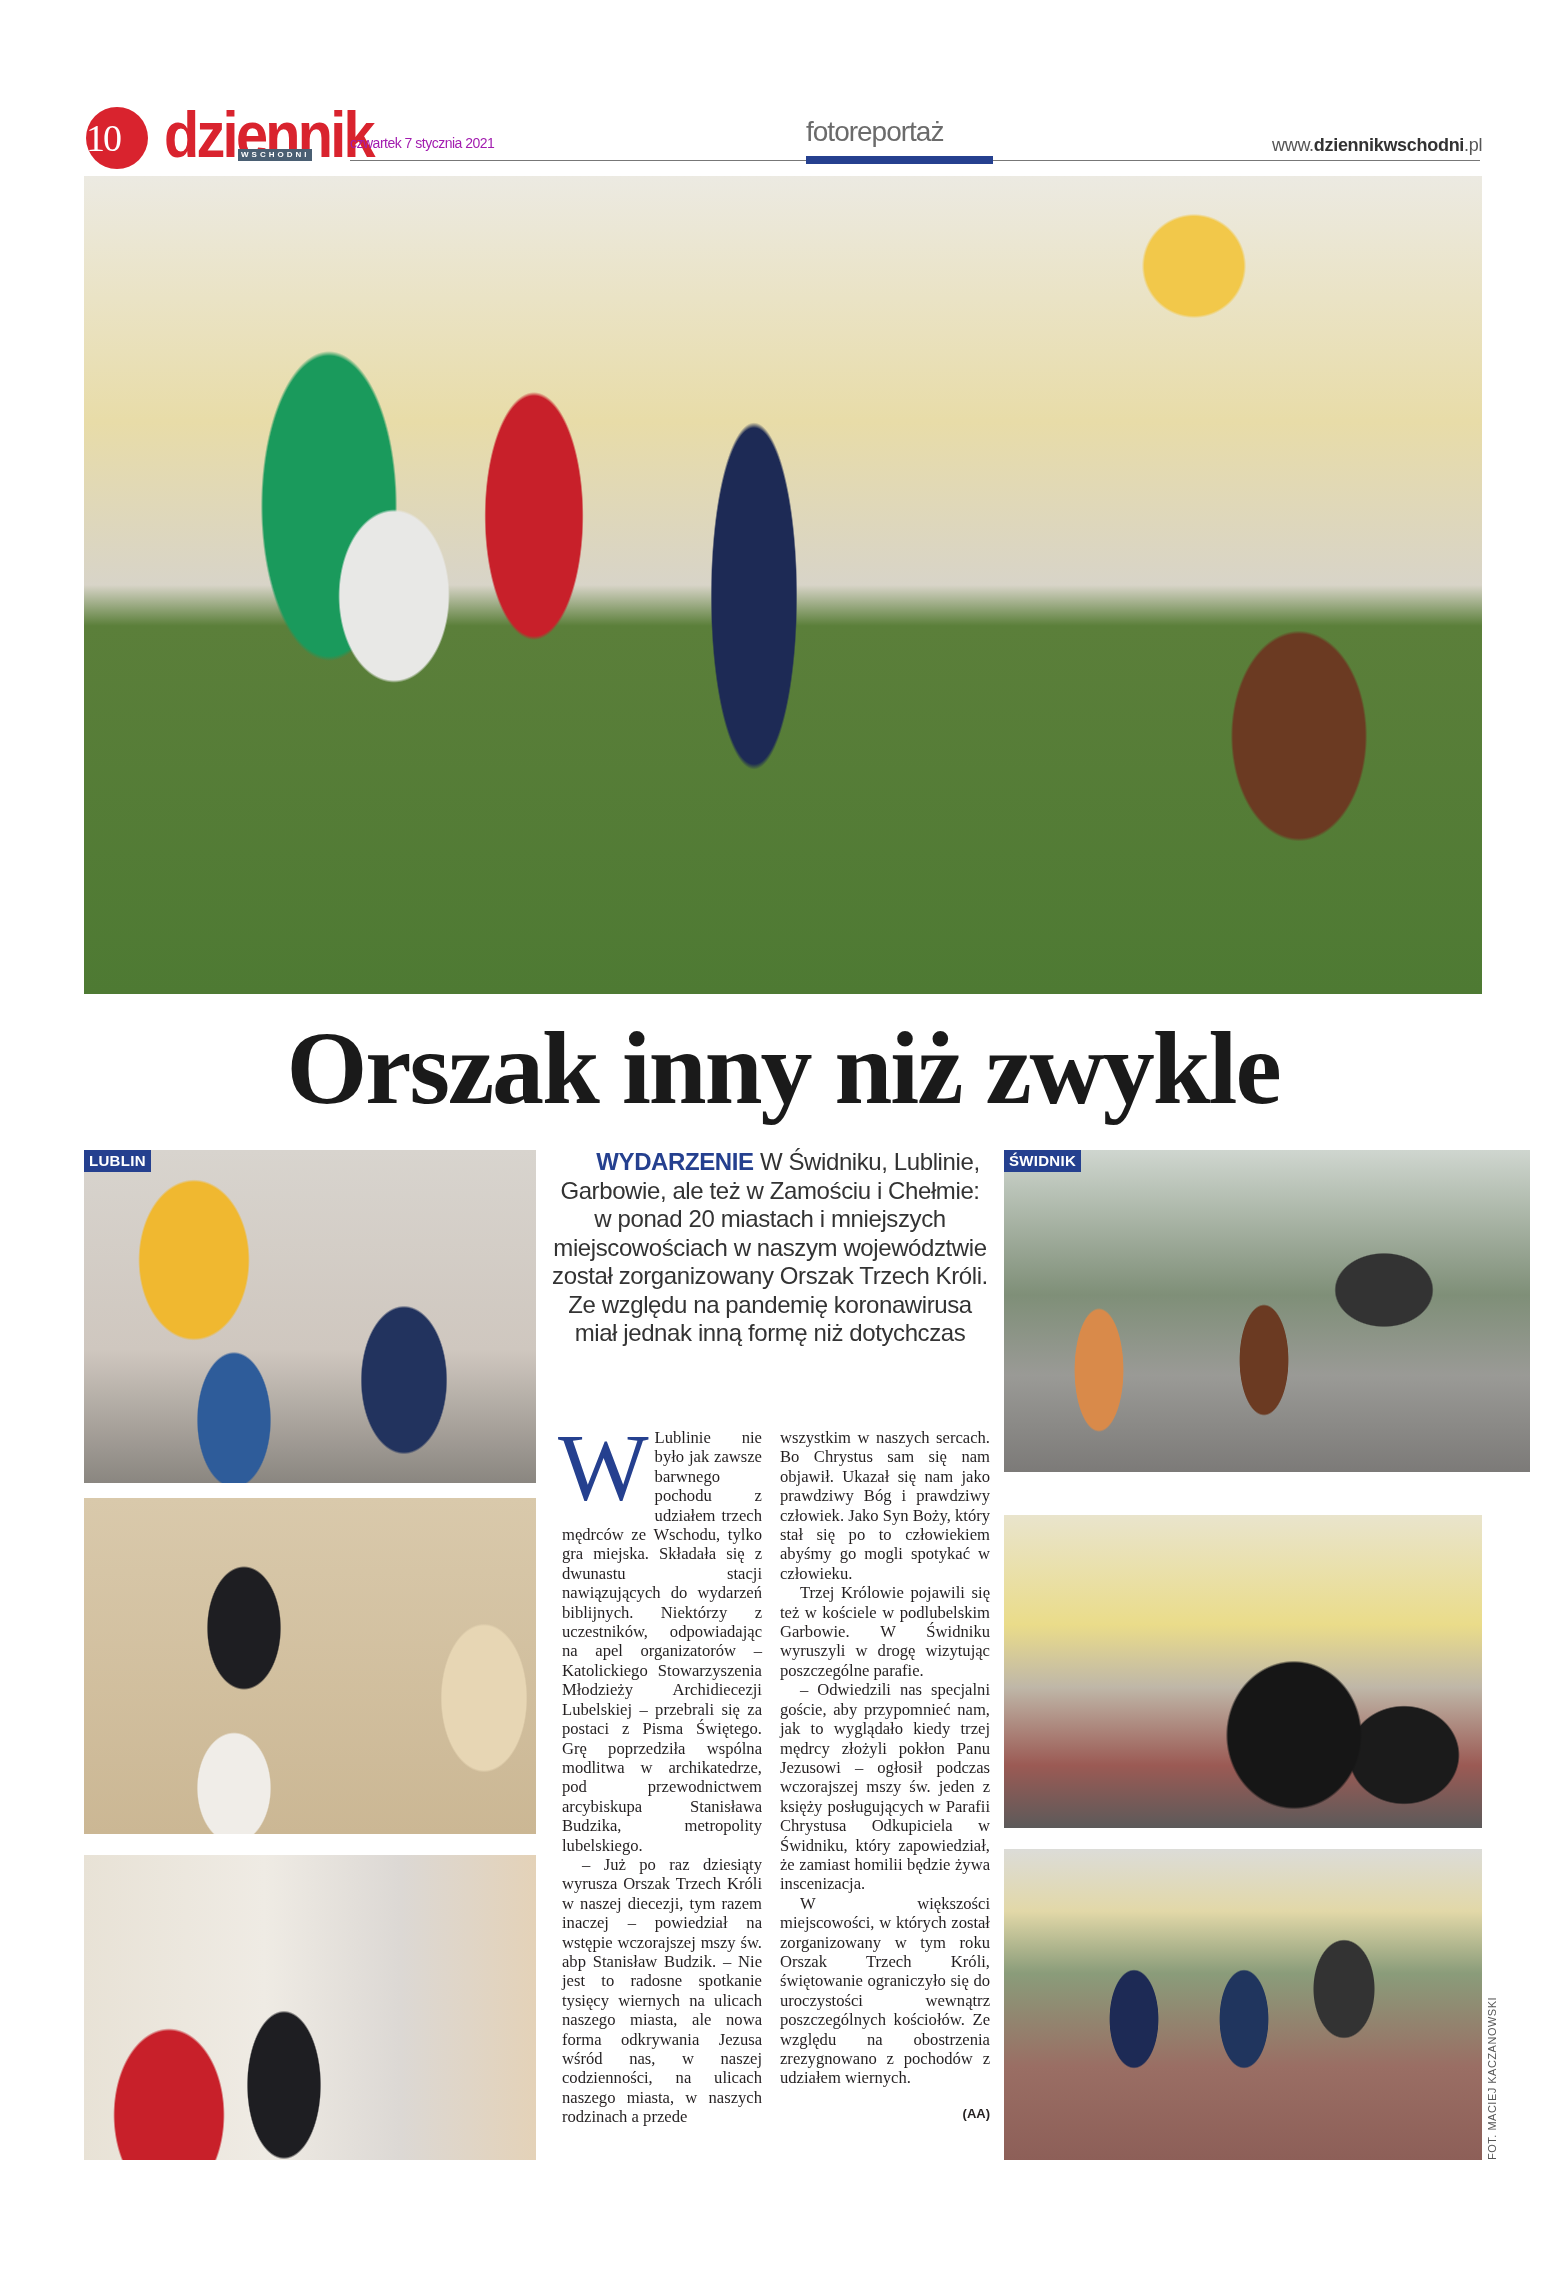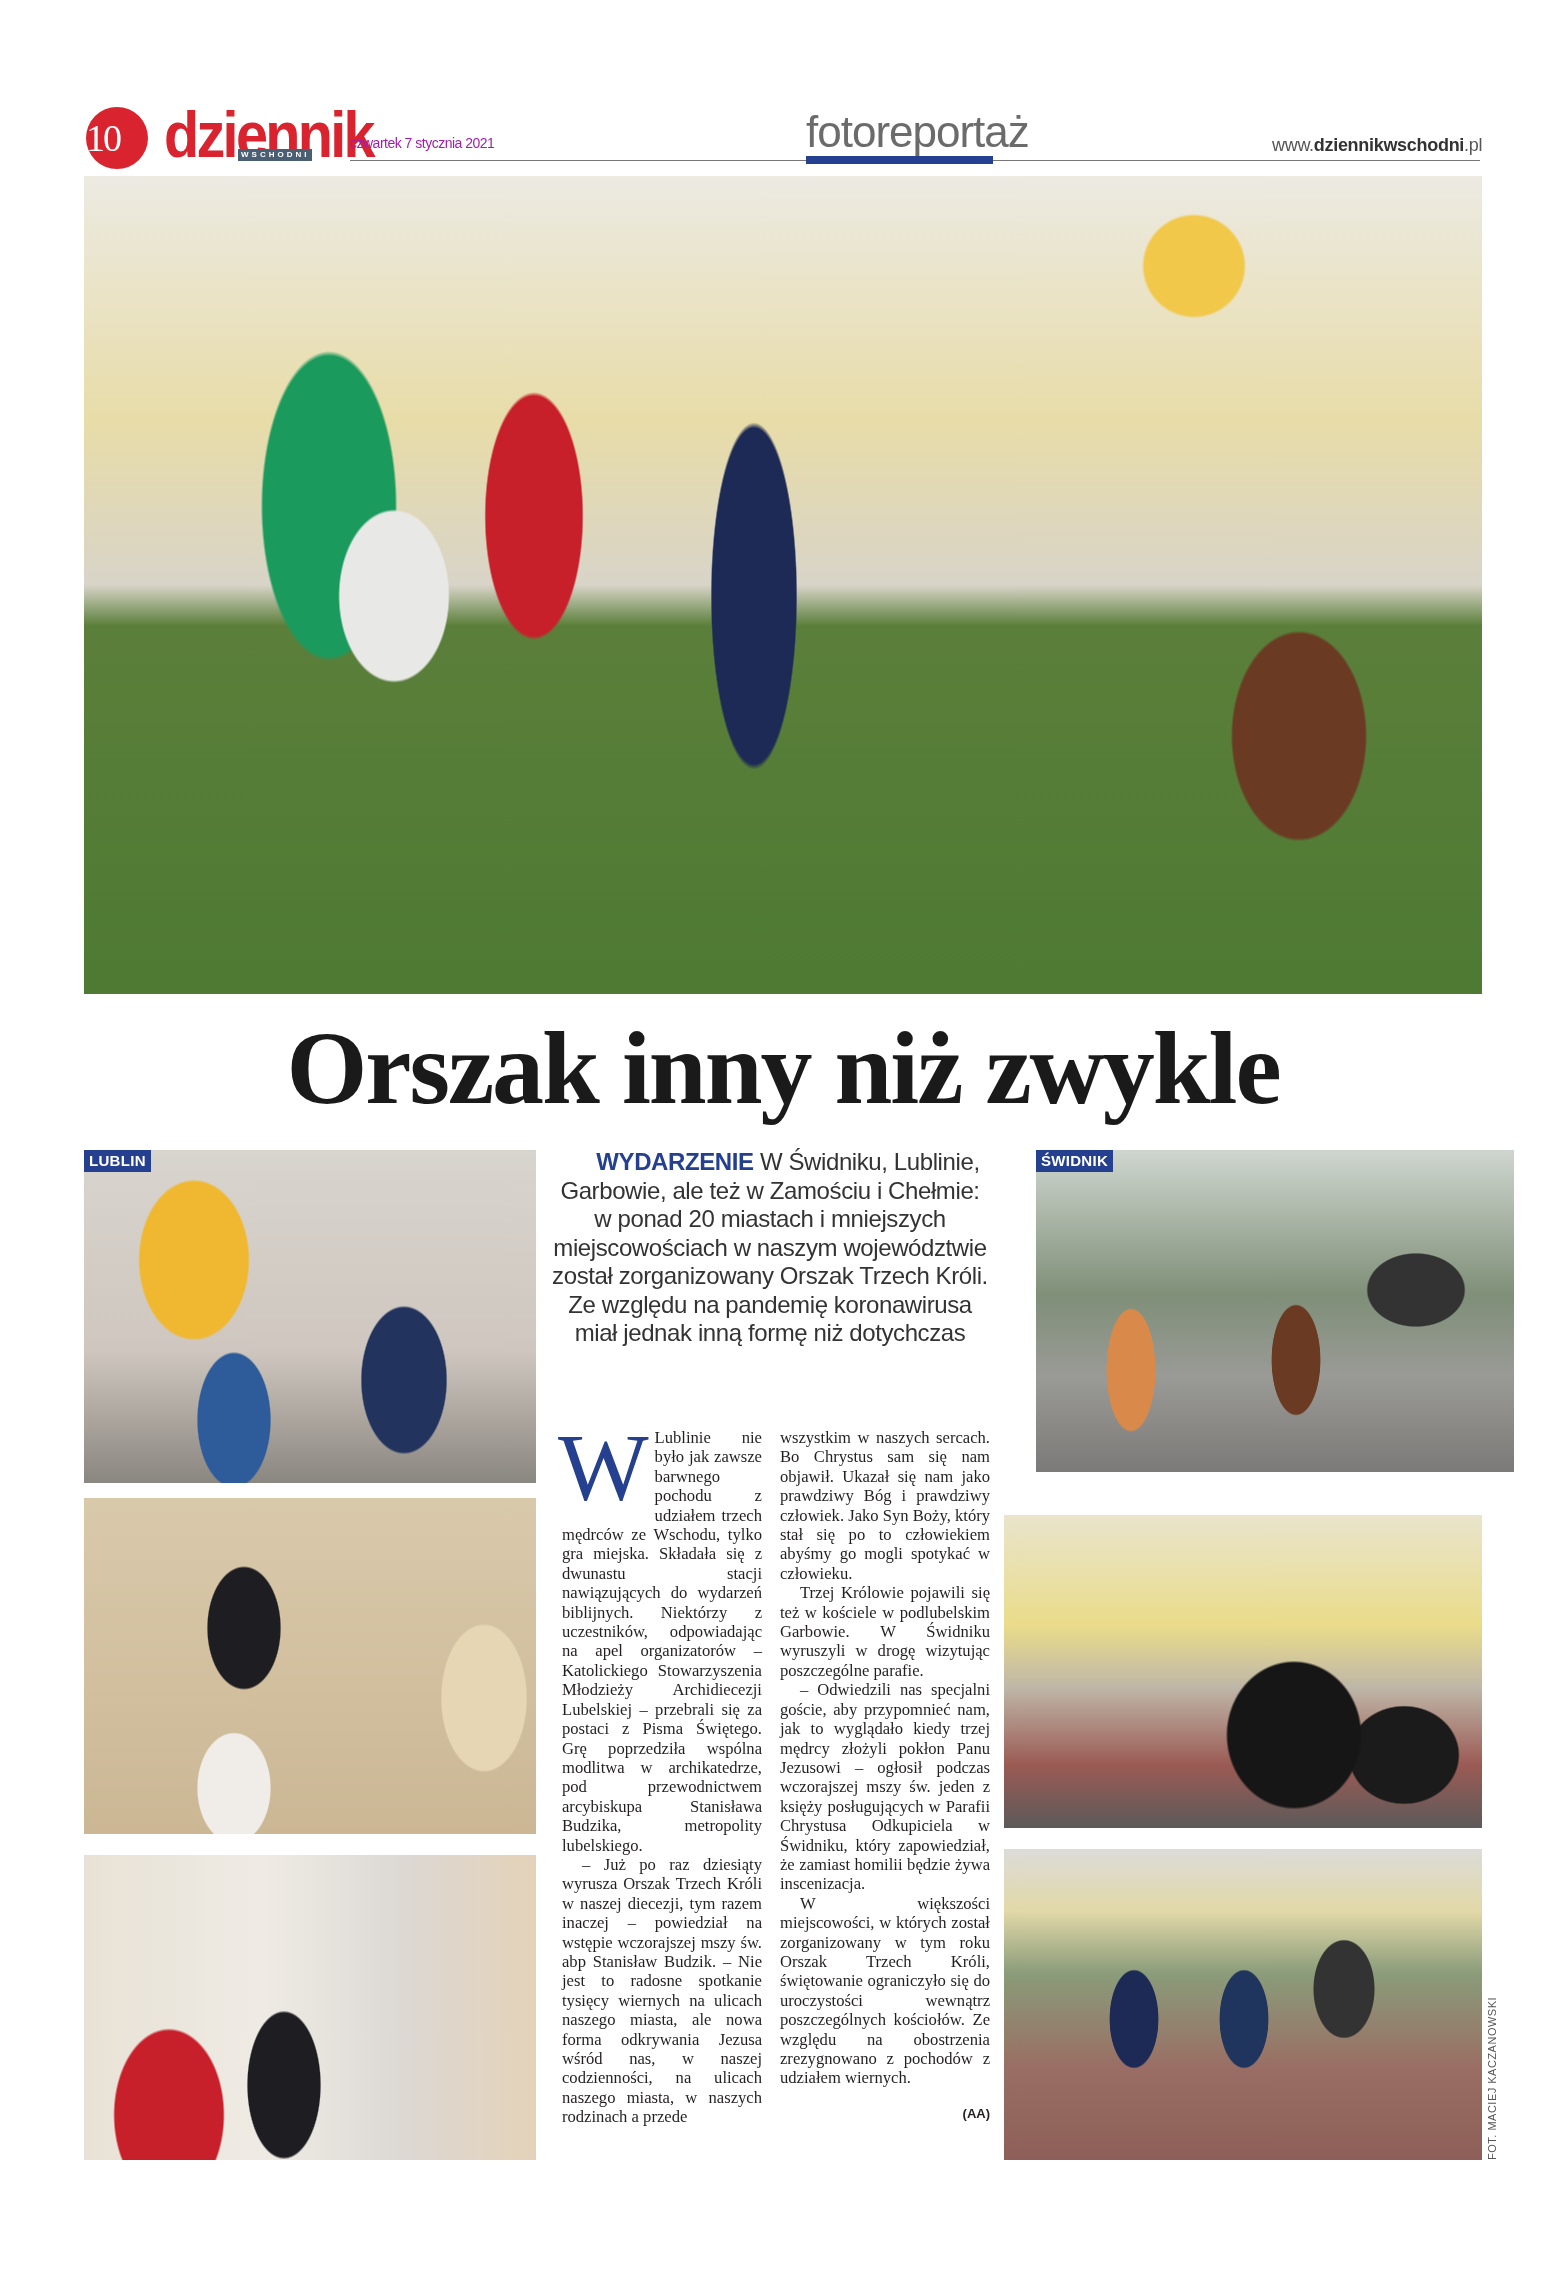--- a/index.html
+++ b/index.html
@@ -5,21 +5,21 @@
   html, body { margin: 0; padding: 0; background: #ffffff; }
   body { width: 1558px; height: 2281px; position: relative; overflow: hidden; font-family: "Liberation Sans", sans-serif; color: #231f20; }
   .abs { position: absolute; }
 
   
   .page-num { left: 86px; top: 107px; width: 62px; height: 62px; border-radius: 50%; background: #d9232e; color: #fff; font-family: "Liberation Serif", serif; font-size: 38px; line-height: 62px; letter-spacing: -2px; }
   .logo { left: 164px; top: 100px; font-family: "Liberation Sans", sans-serif; font-weight: bold; font-size: 64px; color: #d9232e; letter-spacing: -3px; line-height: 70px; transform: scaleX(0.9); transform-origin: left; }
   .logo-sub { left: 238px; top: 149px; background: #4a5f73; color: #fff; font-size: 8px; font-weight: bold; letter-spacing: 3px; padding: 1px 3px; line-height: 10px; }
   .date { left: 350px; top: 135px; font-size: 14px; color: #a21caf; letter-spacing: -0.5px; }
   .rule { left: 350px; top: 160px; width: 1130px; height: 1px; background: #777; }
-  .section { left: 806px; top: 112px; font-size: 44px; color: #6b6b6b; letter-spacing: -1px; font-weight: 300; line-height: 40px; }
+  .section { left: 806px; top: 112px; font-size: 28px; color: #6b6b6b; letter-spacing: -1px; font-weight: 300; line-height: 40px; }
   .section-bar { left: 806px; top: 156px; width: 187px; height: 8px; background: #25408f; }
   .site { left: 1272px; top: 135px; font-size: 18px; color: #555; letter-spacing: -0.3px; }
   .site b { color: #333; }
 
   
   .photo { overflow: hidden; background: #9aa08d; text-align: right; }
   .main-photo { left: 84px; top: 176px; width: 1398px; height: 818px;
     background:
       radial-gradient(ellipse 90px 140px at 310px 420px, #e8e8e6 0 60%, transparent 62%),
       radial-gradient(ellipse 110px 250px at 245px 330px, #1a9a5c 0 60%, transparent 62%),
@@ -42,27 +42,26 @@
       radial-gradient(ellipse 70px 120px at 400px 200px, #e7d6b4 0 60%, transparent 62%),
       radial-gradient(ellipse 60px 100px at 160px 130px, #1e1e22 0 60%, transparent 62%),
       linear-gradient(180deg, #d9c9ab 0%, #cbb794 100%);
   }
   .photo-lublin-3 { left: 84px; top: 1855px; width: 452px; height: 305px;
     background:
       radial-gradient(ellipse 90px 140px at 85px 260px, #c8202a 0 60%, transparent 62%),
       radial-gradient(ellipse 60px 120px at 200px 230px, #1e1e22 0 60%, transparent 62%),
       linear-gradient(90deg, #e8e2d6 0%, #efebe4 40%, #dcd8d4 70%, #e4d2b8 100%);
   }
-  .photo-swidnik-1 { left: 1004px; top: 1150px; width: 478px; height: 322px;
+  .photo-swidnik-1 { left: 1004px; top: 1150px; width: 526px; height: 322px;
     background:
       radial-gradient(ellipse 40px 100px at 95px 220px, #d98a4a 0 60%, transparent 62%),
       radial-gradient(ellipse 40px 90px at 260px 210px, #6b3a22 0 60%, transparent 62%),
       radial-gradient(ellipse 80px 60px at 380px 140px, #333 0 60%, transparent 62%),
       linear-gradient(180deg, #cfd6cf 0%, #7f8f78 45%, #9a9a96 70%, #7c7a78 100%);
-    margin-left: 32px;
   }
   .photo-swidnik-2 { left: 1004px; top: 1515px; width: 478px; height: 313px;
     background:
       radial-gradient(ellipse 110px 120px at 290px 220px, #161616 0 60%, transparent 62%),
       radial-gradient(ellipse 90px 80px at 400px 240px, #1b1b1b 0 60%, transparent 62%),
       linear-gradient(180deg, #e9e4cc 0%, #eadc8a 35%, #bfb7a8 55%, #9b5a54 80%, #5c5a5a 100%);
   }
   .photo-swidnik-3 { left: 1004px; top: 1849px; width: 478px; height: 311px;
     background:
       radial-gradient(ellipse 40px 80px at 130px 170px, #1d2a55 0 60%, transparent 62%),

